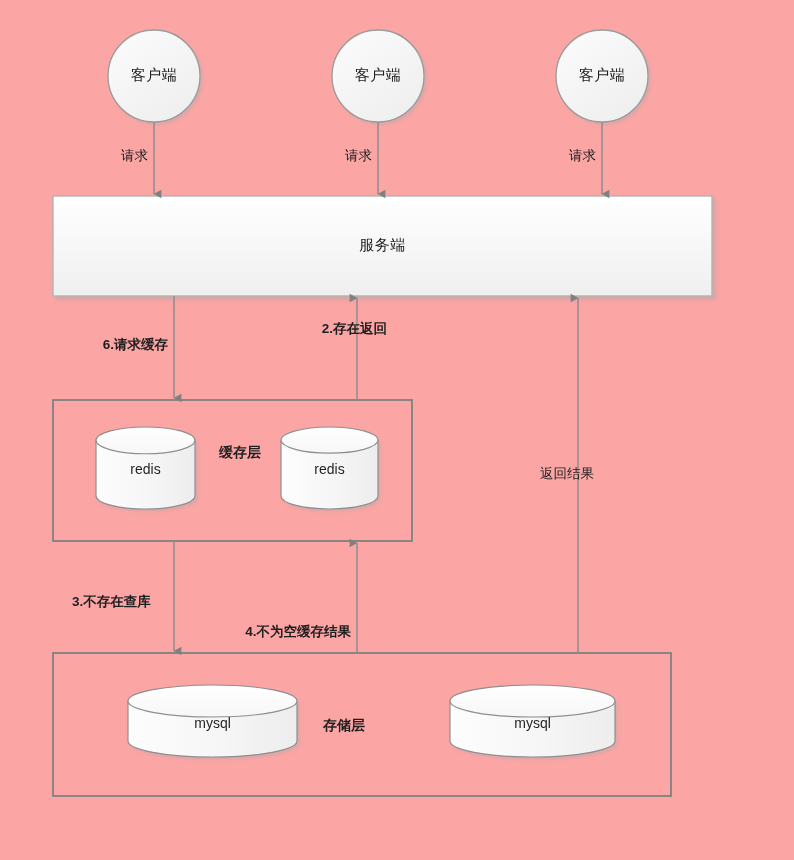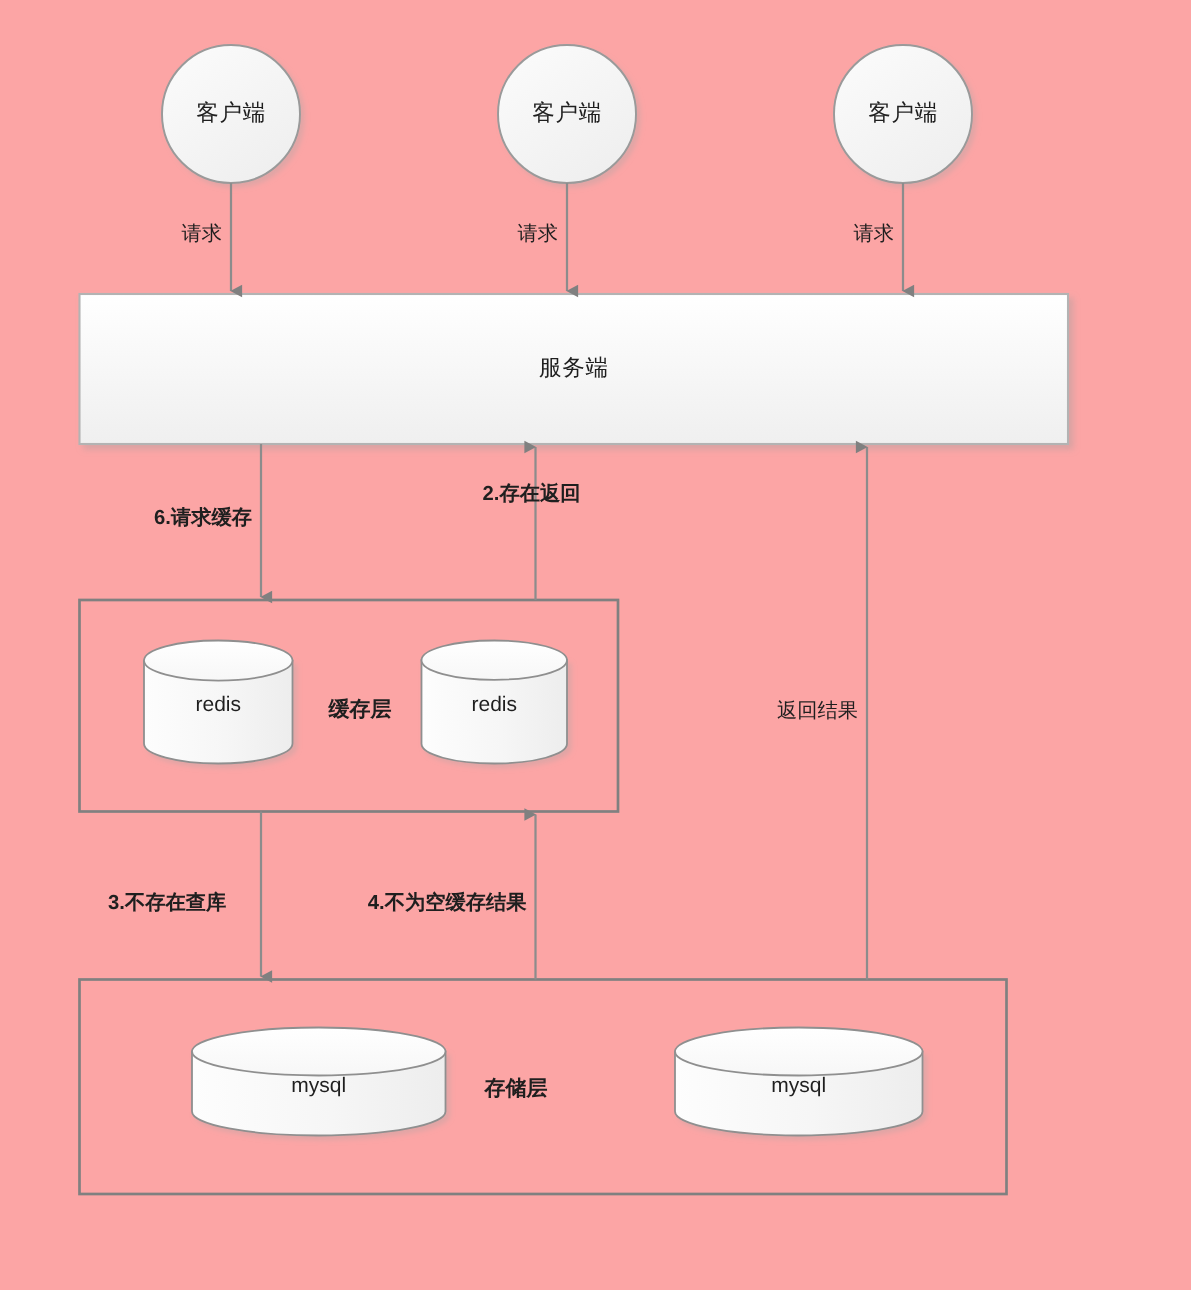--- a/index.html
+++ b/index.html
@@ -173,25 +173,25 @@
 
   <div id="labels-layer">
       <div class="node-label client-text" style="left: 94px; top: 66px; width: 120px;">客户端</div>
       <div class="node-label client-text" style="left: 318px; top: 66px; width: 120px;">客户端</div>
       <div class="node-label client-text" style="left: 542px; top: 66px; width: 120px;">客户端</div>
       <div class="node-label db-text" style="left: 90.5px; top: 461.341px; width: 110px;">redis</div>
       <div class="node-label db-text" style="left: 274.5px; top: 461.274px; width: 110px;">redis</div>
       <div class="node-label db-text" style="left: 152.5px; top: 715px; width: 120px;">mysql</div>
       <div class="node-label db-text" style="left: 472.5px; top: 715px; width: 120px;">mysql</div>
       <div class="node-label server-text" style="left: 302.5px; top: 236px; width: 160px;">服务端</div>
-      <div class="node-label layer-text" style="left: 180px; top: 464px; width: 120px;">缓存层</div>
+      <div class="node-label layer-text" style="left: 180px; top: 444px; width: 120px;">缓存层</div>
       <div class="node-label layer-text" style="left: 284px; top: 717px; width: 120px;">存储层</div>
       <div class="edge-label" style="left: 121px; top: 147px; visibility: visible;">请求</div>
       <div class="edge-label" style="left: 345px; top: 147px; visibility: visible;">请求</div>
       <div class="edge-label" style="left: 569px; top: 147px; visibility: visible;">请求</div>
       <div class="edge-label bold" style="left: 102.734px; top: 336px; visibility: visible;">6.请求缓存</div>
       <div class="edge-label bold" style="left: 285.734px; top: 320px; visibility: visible; margin-left: 36px;">2.存在返回</div>
       <div class="edge-label bold" style="left: 72px; top: 593px; visibility: visible;">3.不存在查库</div>
-      <div class="edge-label bold" style="left: 245.234px; top: 593px; visibility: visible;">4.不为空缓存结果</div>
-      <div class="edge-label" style="left: 518px; top: 465px; visibility: visible;">返回结果</div>
+      <div class="edge-label bold" style="left: 245.234px; top: 623px; visibility: visible;">4.不为空缓存结果</div>
+      <div class="edge-label" style="left: 540px; top: 465px; visibility: visible;">返回结果</div>
     </div>
 
 </div>
 
 </body></html>

